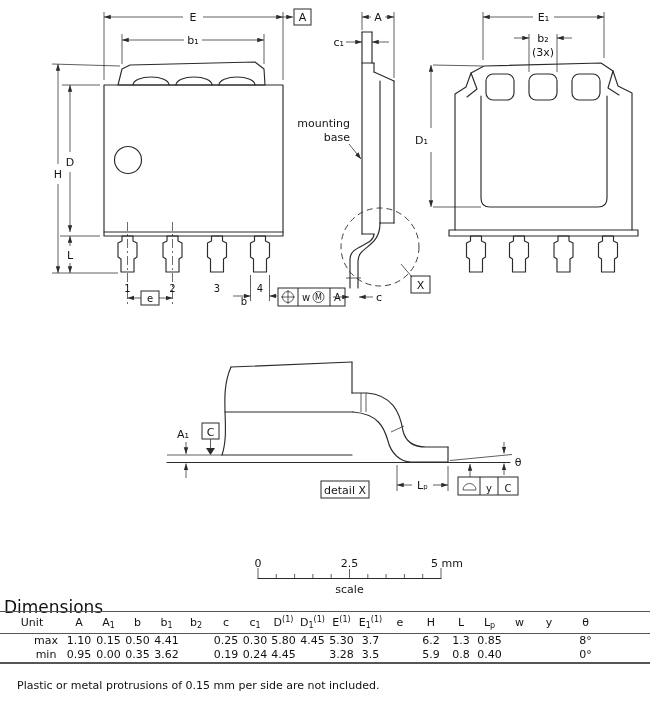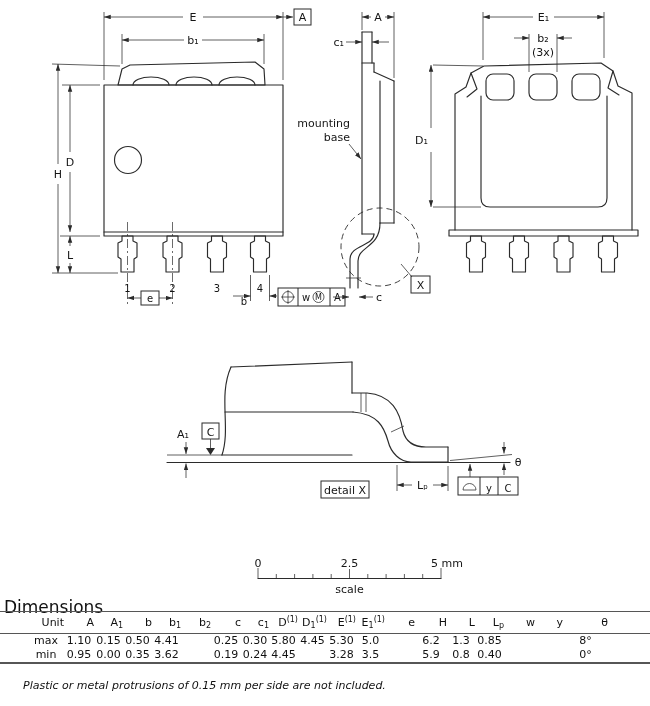--- a/index.html
+++ b/index.html
@@ -13,26 +13,26 @@
   .ar{marker-end:url(#arw);}
   .cl{stroke:#2b2b2b;stroke-width:0.7;fill:none;stroke-dasharray:9 3 2 3;}
   .dc{stroke:#2b2b2b;stroke-width:0.9;fill:none;stroke-dasharray:6 4;}
   .bx{stroke:#2b2b2b;stroke-width:1;fill:none;}
   .fill{fill:#2b2b2b;stroke:none;}
   .dims-label{position:absolute;left:4px;top:597px;font-size:17px;}
   table.dims{position:absolute;left:0;top:611px;width:650px;border-collapse:collapse;
              table-layout:fixed;font-size:11px;border-top:1.2px solid #565656;
              border-bottom:2px solid #565656;}
   table.dims th,table.dims td{padding:0;text-align:center;font-weight:normal;overflow:hidden;}
-  table.dims thead th{height:21px;border-bottom:1.2px solid #565656;vertical-align:middle;text-align:right;}
+  table.dims thead th{height:21px;border-bottom:1.2px solid #565656;vertical-align:middle;}
   table.dims tbody td{height:14px;line-height:14px;}
   table.dims sub{font-size:8px;vertical-align:-2px;}
   table.dims sup{font-size:8px;vertical-align:4px;}
   .note{position:absolute;left:3px;top:678px;font-size:11px;}
-  .note .note-line{margin:1px 0 0 20px;font-style:italic;}
+  .note .note-line{margin:1px 0 0 14px;}
 </style>
 </head>
 <body>
 
 <div class="page">
 
 <svg width="650" height="596" viewBox="0 0 650 596">
   <defs>
     <marker id="arw" markerWidth="10" markerHeight="7" refX="9" refY="3" orient="auto">
       <path d="M0,0 L9,3 L0,6 Z" fill="#2b2b2b"></path>
@@ -369,21 +369,21 @@
       <td>1.10</td>
       <td>0.15</td>
       <td>0.50</td>
       <td>4.41</td>
       <td></td>
       <td>0.25</td>
       <td>0.30</td>
       <td>5.80</td>
       <td>4.45</td>
       <td>5.30</td>
-      <td>5.0</td>
+      <td>3.7</td>
       <td></td>
       <td>6.2</td>
       <td>1.3</td>
       <td>0.85</td>
       <td></td>
       <td></td>
       <td>8°</td>
       <td></td>
     </tr>
     <tr>

